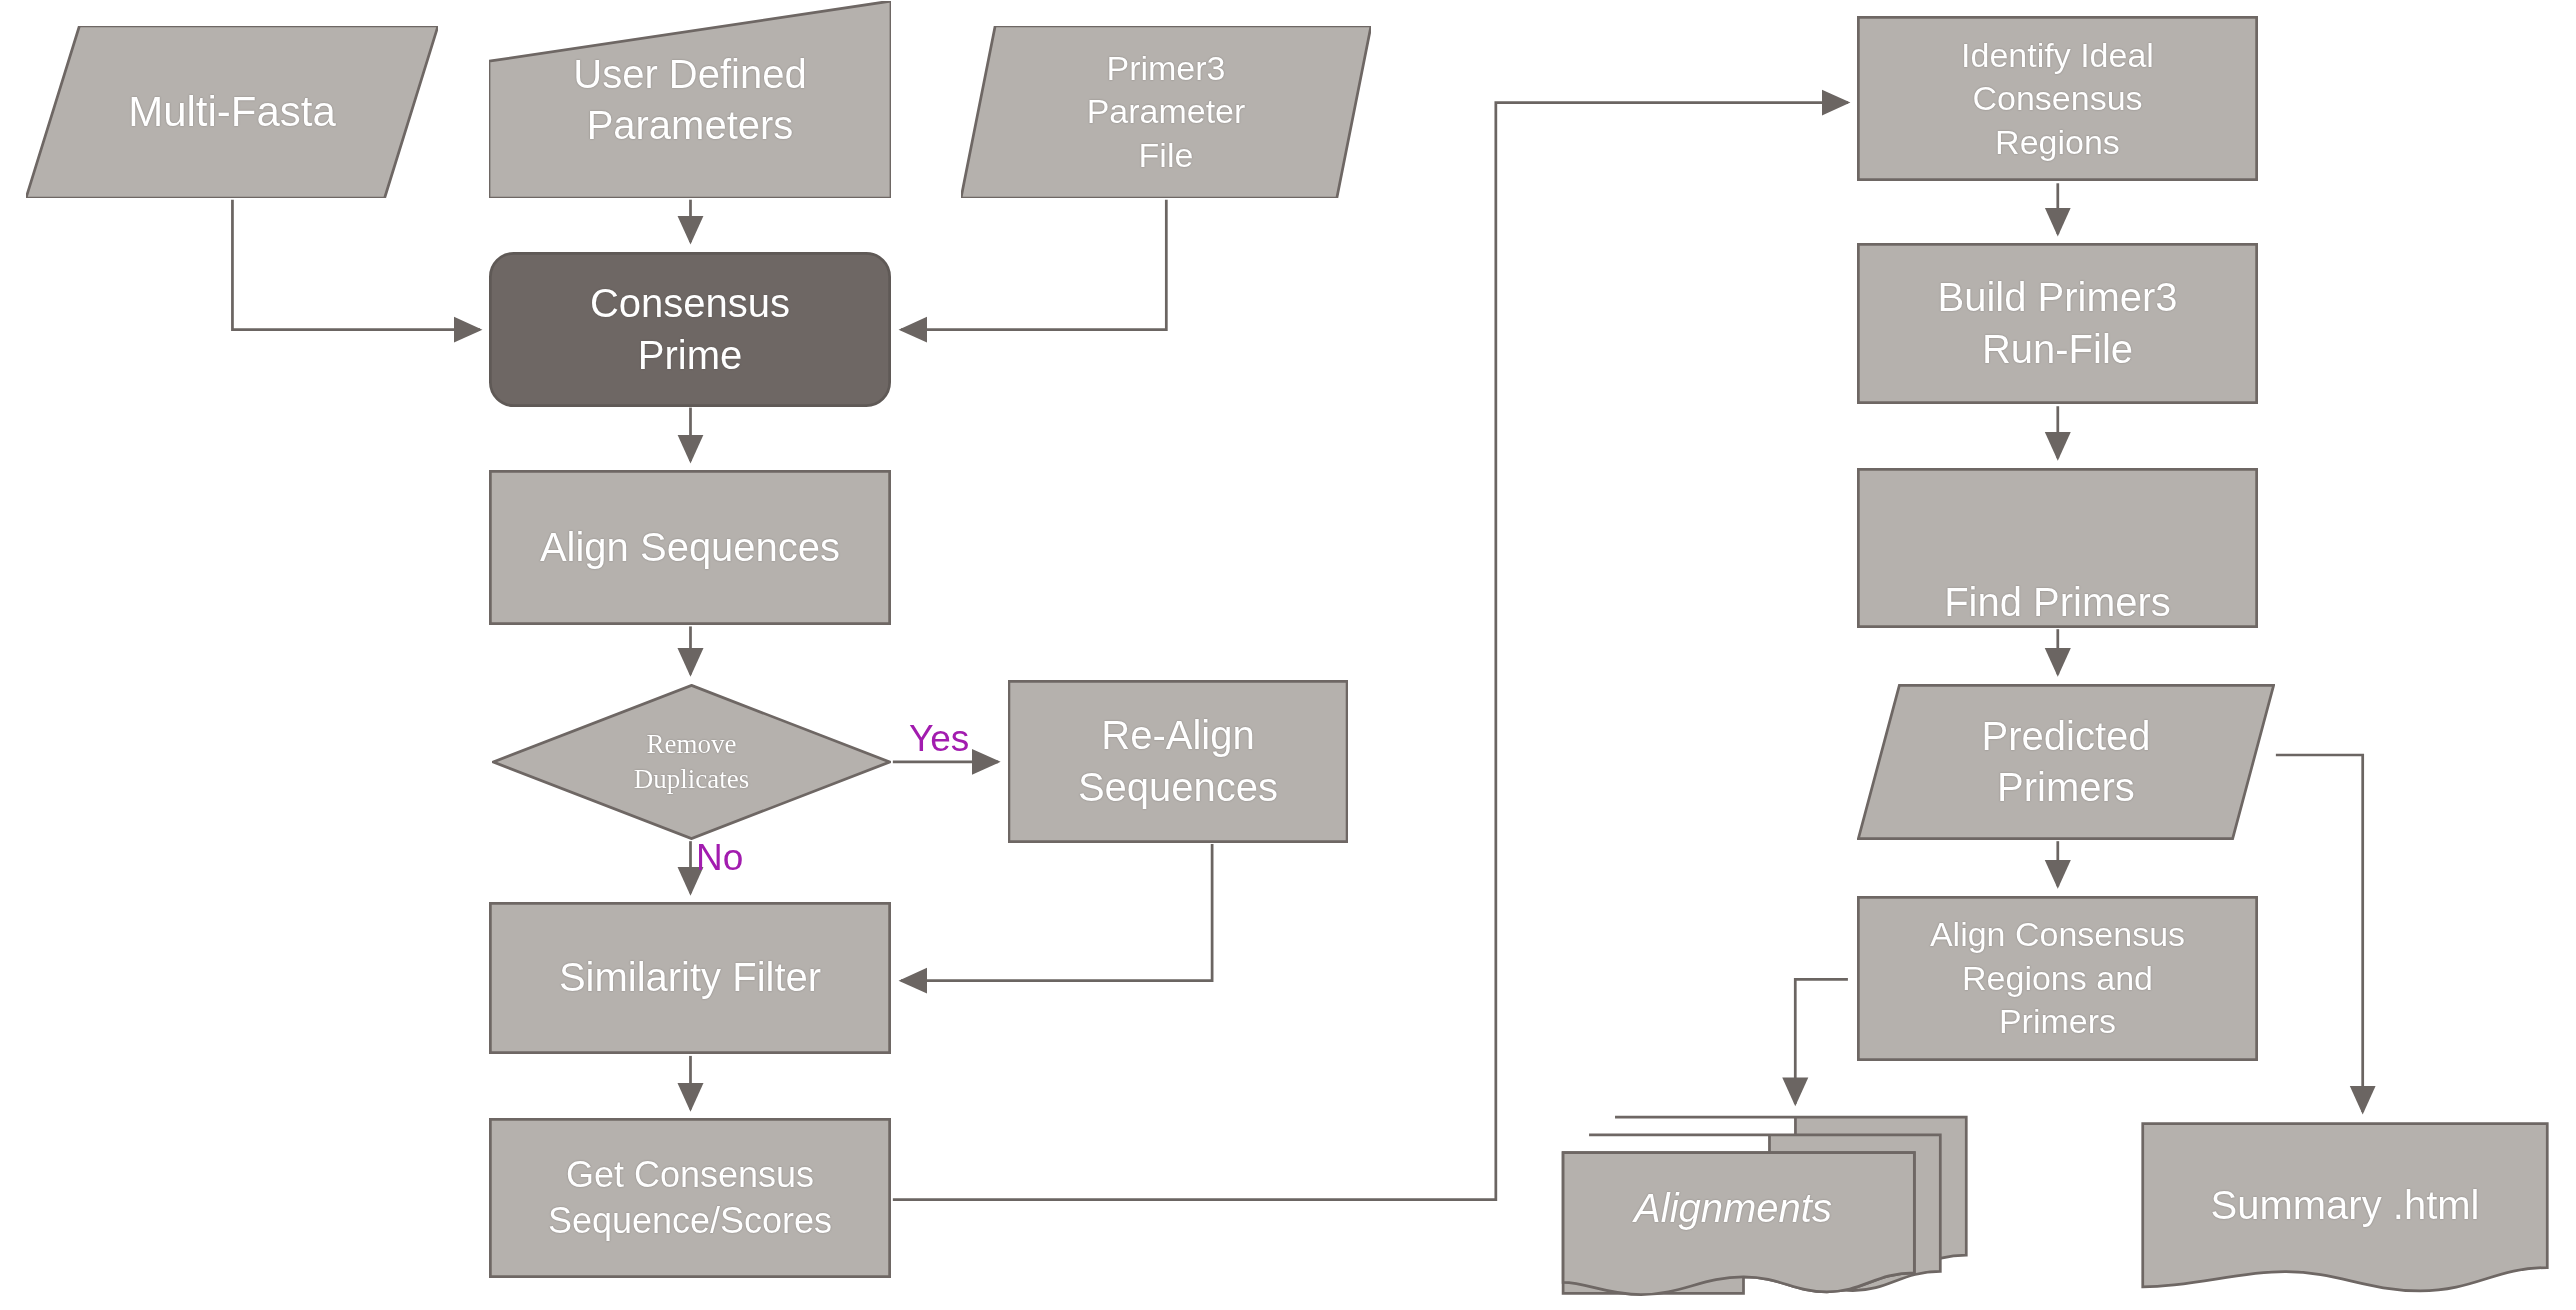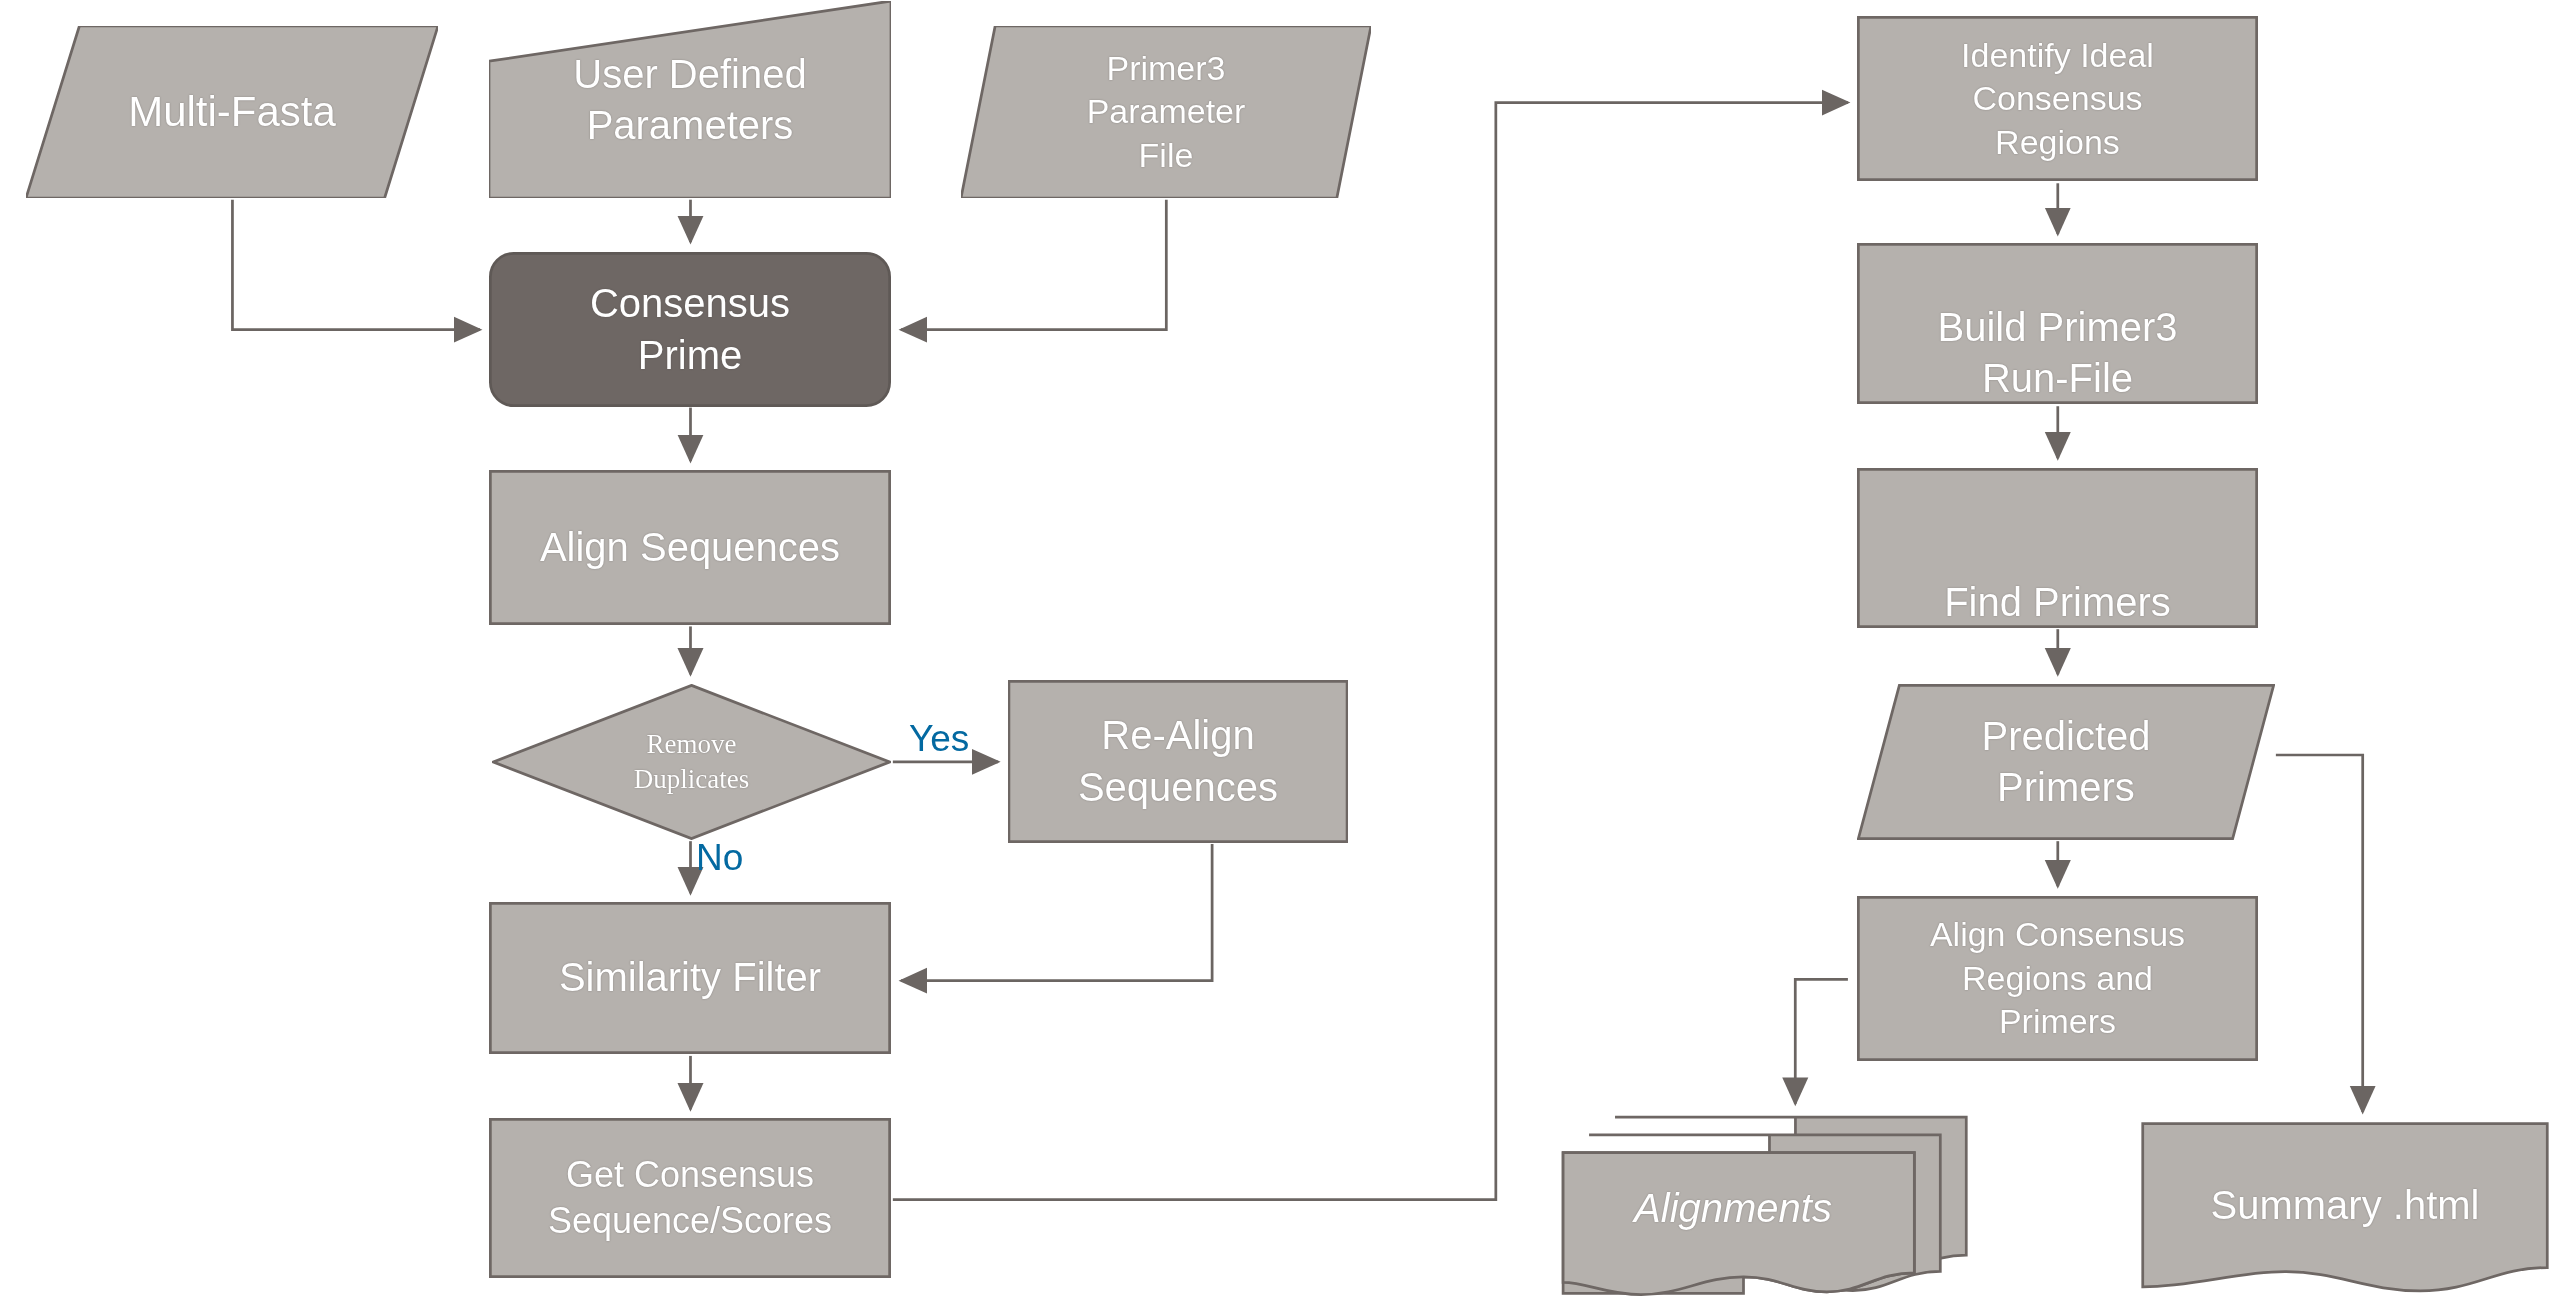--- a/index.html
+++ b/index.html
@@ -43,21 +43,21 @@
   .shape-svg {
     position: absolute;
     left: 0;
     top: 0;
     width: 100%;
     height: 100%;
     z-index: 1;
   }
   .edge-label {
     position: absolute;
-    color: #0369a1;
+    color: #a21caf;
     font-family: "Liberation Sans", sans-serif;
     z-index: 5;
     white-space: nowrap;
   }
 </style>
 </head>
 <body>
 
 <div id="canvas">
 
@@ -175,21 +175,21 @@
 
   <div class="node" style="left:1857px; top:16.4px; width:401px; height:165px; font-size:34px;">
     <svg class="shape-svg" viewBox="0 0 586 242" preserveAspectRatio="none">
       <rect x="2" y="2" width="582" height="238" fill="#b5b1ad" stroke="#6e6764" stroke-width="4"></rect>
     </svg>
     <span class="lbl">Identify  Ideal
 Consensus
 Regions</span>
   </div>
 
-  <div class="node" style="left:1857px; top:243px; width:401px; height:161px; font-size:40px;align-items:flex-end;">
+  <div class="node" style="left:1857px; top:243px; width:401px; height:161px; font-size:40px;">
     <svg class="shape-svg" viewBox="0 0 586 236" preserveAspectRatio="none">
       <rect x="2" y="2" width="582" height="232" fill="#b5b1ad" stroke="#6e6764" stroke-width="4"></rect>
     </svg>
     <span class="lbl">Build Primer3
 Run-File</span>
   </div>
 
   <div class="node" style="left:1857px; top:468px; width:401px; height:160px; font-size:40px;align-items:flex-end;">
     <svg class="shape-svg" viewBox="0 0 586 234" preserveAspectRatio="none">
       <rect x="2" y="2" width="582" height="230" fill="#b5b1ad" stroke="#6e6764" stroke-width="4"></rect>

